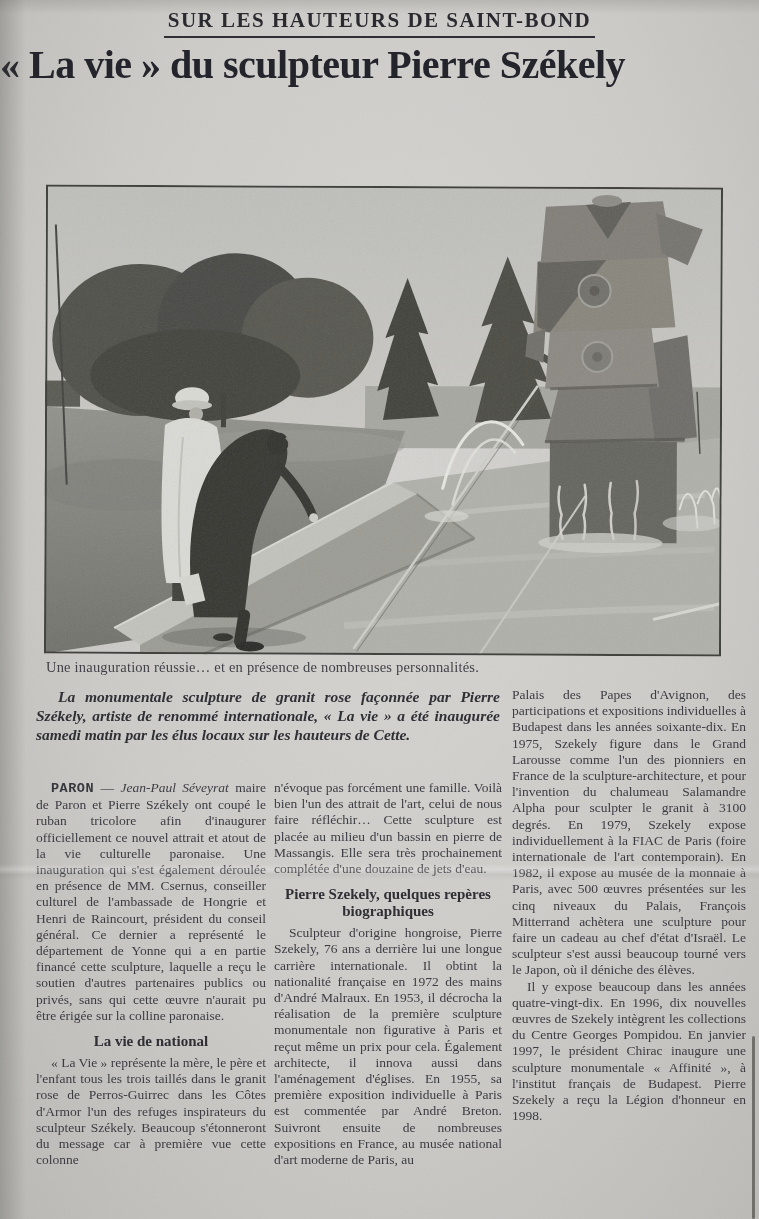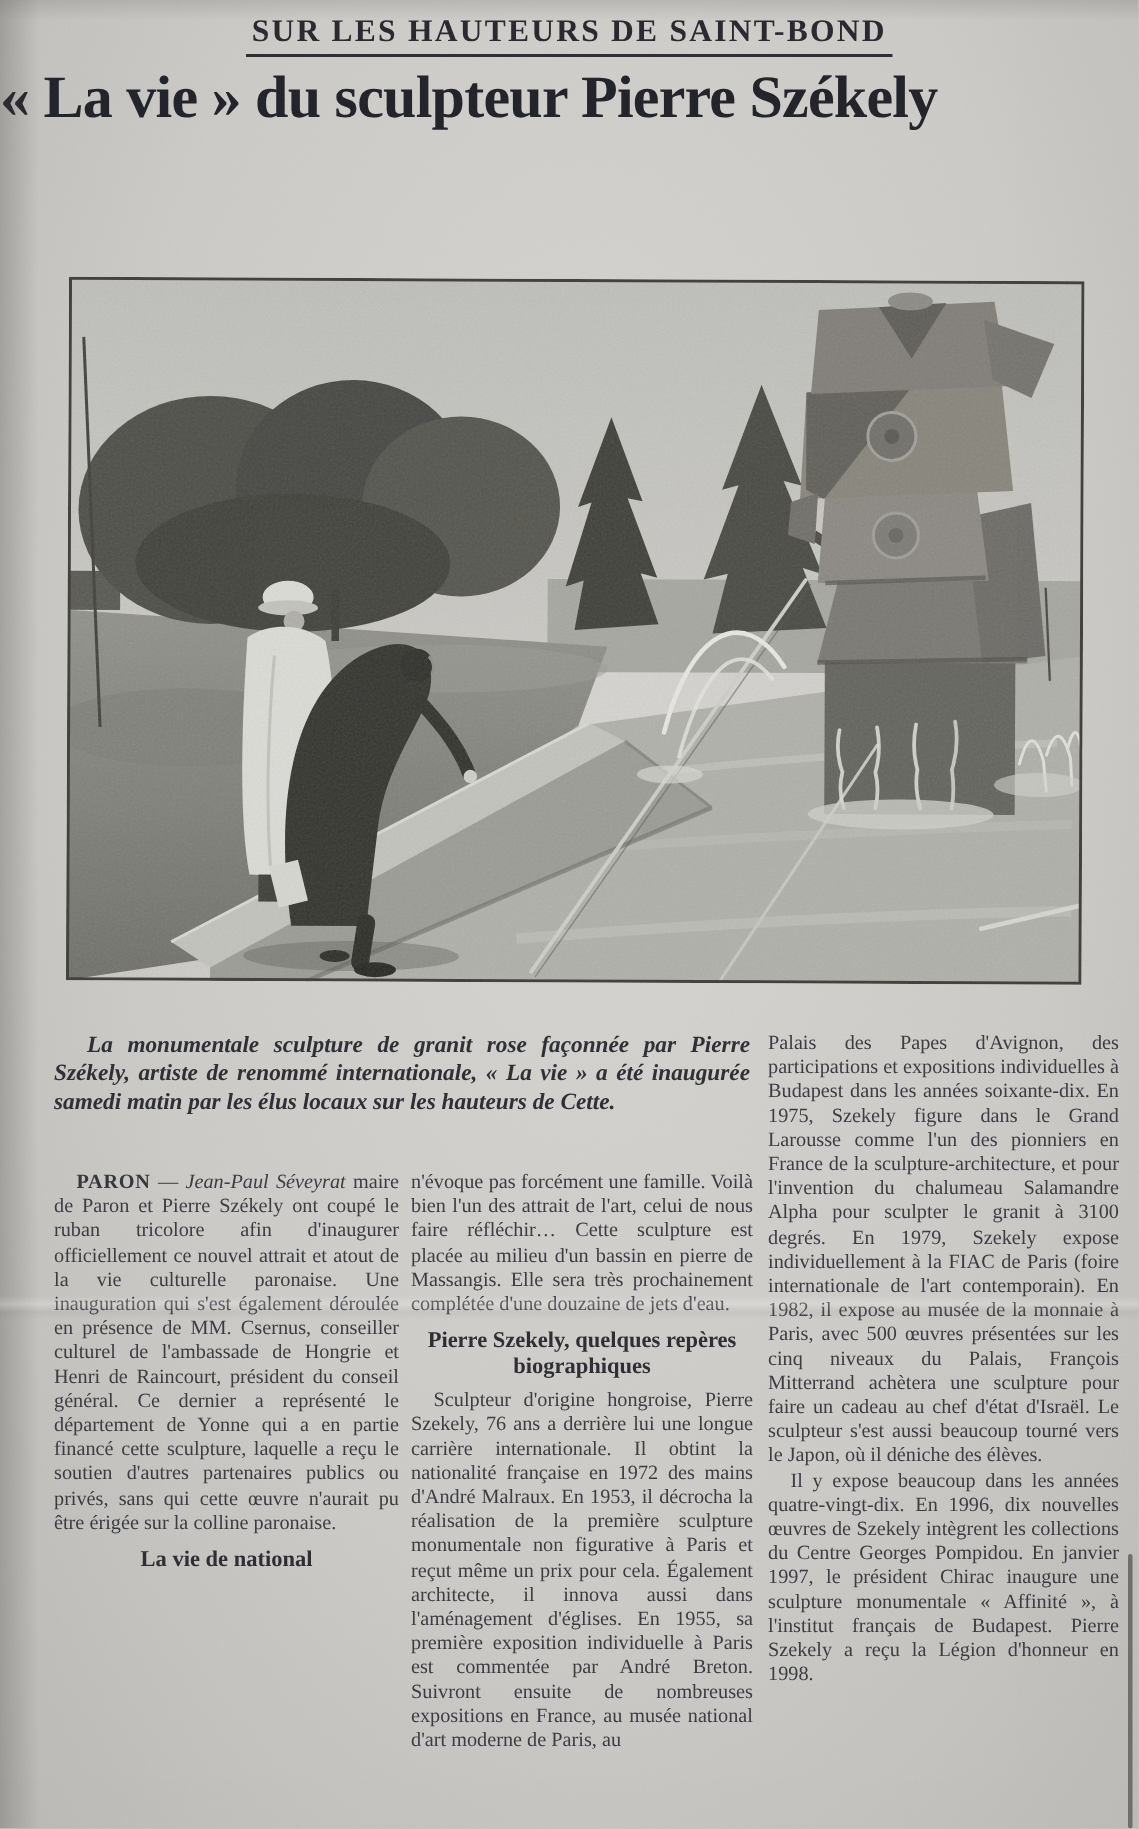--- a/index.html
+++ b/index.html
@@ -34,21 +34,21 @@
   .col{position:absolute;font-size:13.5px;line-height:16.2px;color:#393940;
        text-align:justify;overflow:hidden;hyphens:auto;-webkit-hyphens:auto;}
   .col p{margin:0;text-indent:15px;}
   .col p.noindent{text-indent:0;}
   .col1{left:36px;top:780px;width:230px;height:436px;}
   .col1 p.p-first{text-indent:15px;}
   .col2{left:274px;top:780px;width:228px;height:436px;}
   .col3{left:512px;top:687px;width:234px;height:529px;}
   .subhead{margin:9px 0 5px 0;font-size:15px;line-height:17px;font-weight:bold;
            color:#2b2b31;text-align:center;}
-  .place{font-weight:bold;letter-spacing:.5px;color:#33333a;}
+  .place{font-weight:bold;letter-spacing:.5px;color:#33333a;font-family:Liberation Mono, monospace;}
   .byline{}
   .paper-grain{position:absolute;left:0;top:0;width:759px;height:1219px;pointer-events:none;opacity:.05;}
 </style>
 </head>
 <body>
 
 <div class="page">
 
   <div class="kicker-wrap">
     <span class="kicker">SUR LES HAUTEURS DE SAINT-BOND</span>
@@ -169,26 +169,28 @@
         <path d="M200,430 L196,456" stroke="#2a2a25" stroke-width="12" stroke-linecap="round"></path>
         <ellipse cx="206" cy="461" rx="14" ry="5" fill="#232320"></ellipse>
         <ellipse cx="179" cy="452" rx="10" ry="4" fill="#2a2a26"></ellipse>
       </g>
 
       <rect x="0" y="0" width="677" height="469" filter="url(#grain)" opacity="0.16"></rect>
       <rect x="1" y="1" width="675" height="467" fill="none" stroke="#3f3f3c" stroke-width="2"></rect>
     </svg>
   </figure>
 
+  <div class="caption">Une inauguration réussie… et en présence de nombreuses personnalités.</div>
 
   <div class="lead">La monumentale sculpture de granit rose façonnée par Pierre Székely, artiste de renommé internationale, « La vie » a été inaugurée samedi matin par les élus locaux sur les hauteurs de Cette.</div>
 
   <div class="col col1">
     <p class="p-first"><span class="place">PARON</span><span> — </span><em class="byline">Jean-Paul Séveyrat</em><span> maire de Paron et Pierre Székely ont coupé le ruban tricolore afin d'inaugurer officiellement ce nouvel attrait et atout de la vie culturelle paronaise. Une inauguration qui s'est également déroulée en présence de MM. Csernus, conseiller culturel de l'ambassade de Hongrie et Henri de Raincourt, président du conseil général. Ce dernier a représenté le département de Yonne qui a en partie financé cette sculpture, laquelle a reçu le soutien d'autres partenaires publics ou privés, sans qui cette œuvre n'aurait pu être érigée sur la colline paronaise.</span></p>
     <h3 class="subhead">La vie de national</h3>
+    <p>« La Vie » représente la mère, le père et l'enfant tous les trois taillés dans le granit rose de Perros-Guirrec dans les Côtes d'Armor l'un des refuges inspirateurs du sculpteur Székely. Beaucoup s'étonneront du message car à première vue cette colonne</p>
   </div>
 
   <div class="col col2">
     <p class="noindent">n'évoque pas forcément une famille. Voilà bien l'un des attrait de l'art, celui de nous faire réfléchir… Cette sculpture est placée au milieu d'un bassin en pierre de Massangis. Elle sera très prochainement complétée d'une douzaine de jets d'eau.</p>
     <h3 class="subhead">Pierre Szekely, quelques repères biographiques</h3>
     <p>Sculpteur d'origine hongroise, Pierre Szekely, 76 ans a derrière lui une longue carrière internationale. Il obtint la nationalité française en 1972 des mains d'André Malraux. En 1953, il décrocha la réalisation de la première sculpture monumentale non figurative à Paris et reçut même un prix pour cela. Également architecte, il innova aussi dans l'aménagement d'églises. En 1955, sa première exposition individuelle à Paris est commentée par André Breton. Suivront ensuite de nombreuses expositions en France, au musée national d'art moderne de Paris, au</p>
   </div>
 
   <div class="col col3">
     <p class="noindent">Palais des Papes d'Avignon, des participations et expositions individuelles à Budapest dans les années soixante-dix. En 1975, Szekely figure dans le Grand Larousse comme l'un des pionniers en France de la sculpture-architecture, et pour l'invention du chalumeau Salamandre Alpha pour sculpter le granit à 3100 degrés. En 1979, Szekely expose individuellement à la FIAC de Paris (foire internationale de l'art contemporain). En 1982, il expose au musée de la monnaie à Paris, avec 500 œuvres présentées sur les cinq niveaux du Palais, François Mitterrand achètera une sculpture pour faire un cadeau au chef d'état d'Israël. Le sculpteur s'est aussi beaucoup tourné vers le Japon, où il déniche des élèves.</p>

